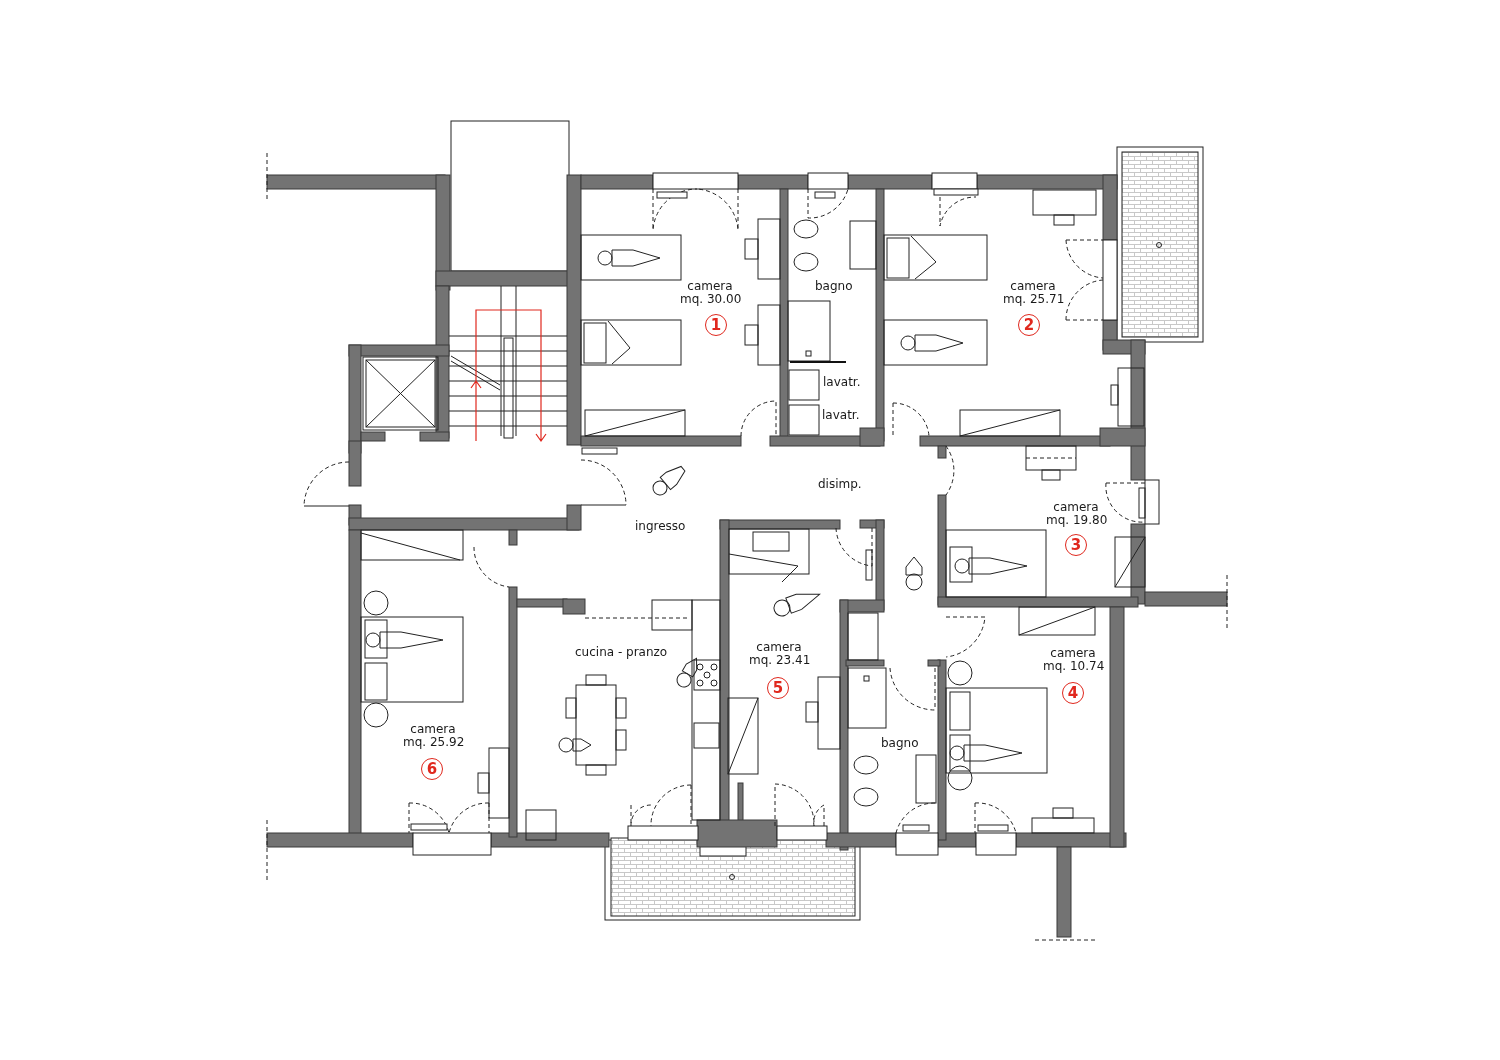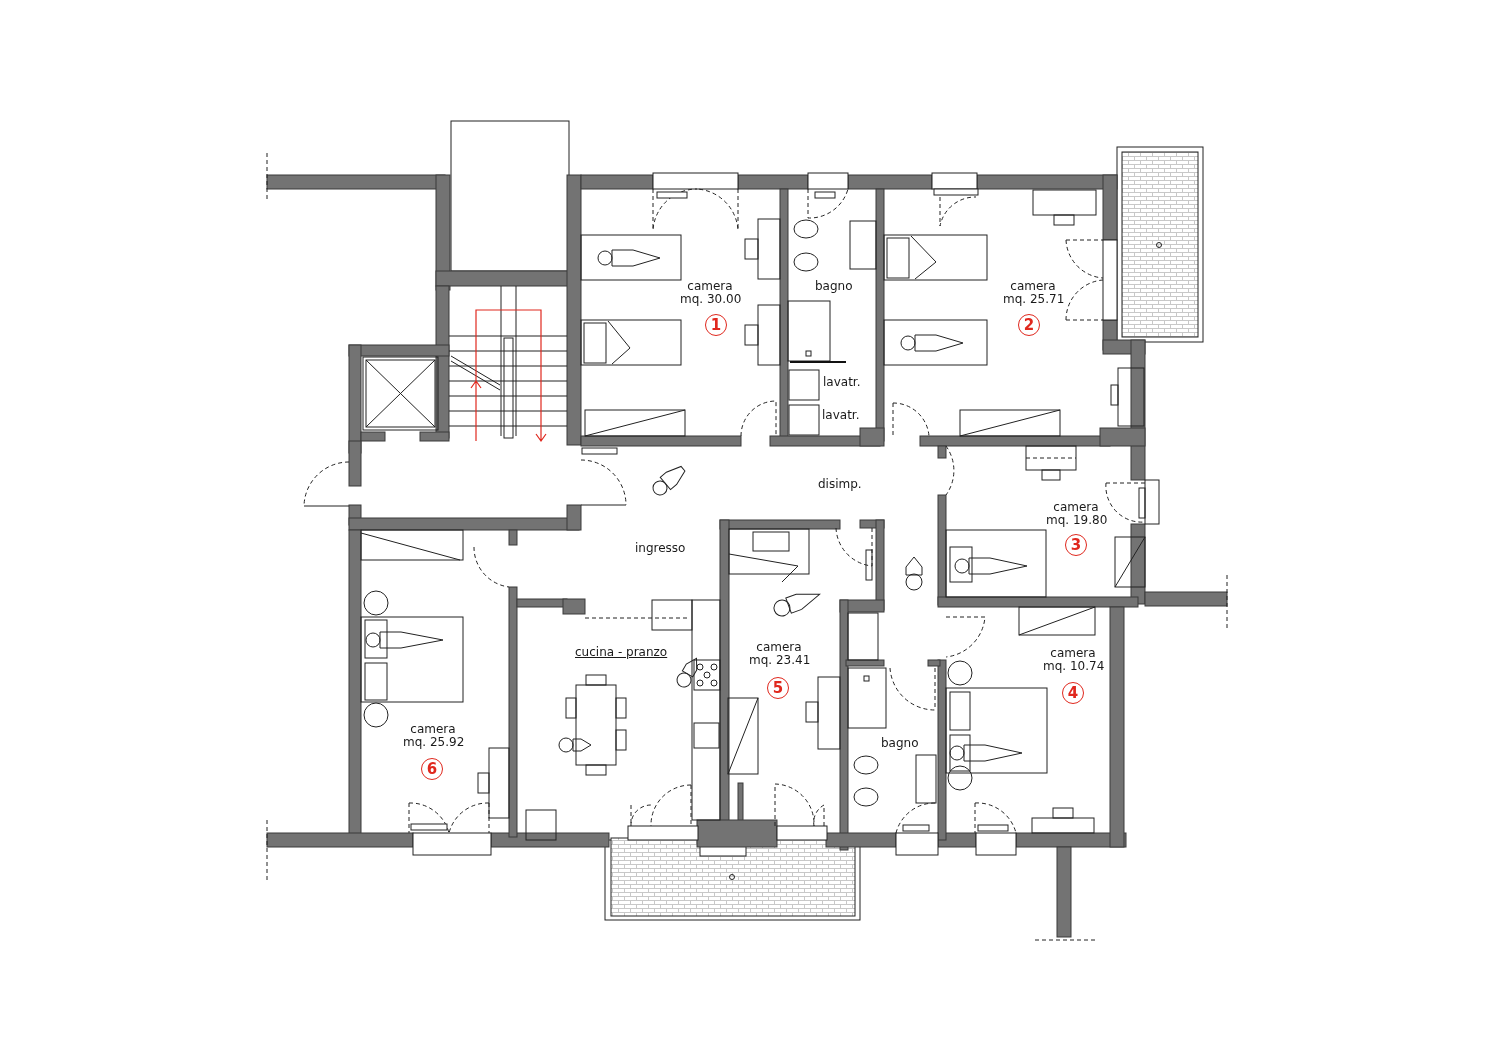--- a/index.html
+++ b/index.html
@@ -377,15 +377,15 @@
 <div class="label" style="left:403px;top:723px;width:60px;">
   <div>camera</div>
   <div>mq. 25.92</div>
 </div>
 <div class="num" style="left:421px;top:758px;">6</div>
 
 <div class="label" style="left:815px;top:280px;">bagno</div>
 <div class="label" style="left:823px;top:376px;">lavatr.</div>
 <div class="label" style="left:822px;top:409px;">lavatr.</div>
 <div class="label" style="left:818px;top:478px;">disimp.</div>
-<div class="label" style="left:635px;top:520px;margin-top:22px;">ingresso</div>
-<div class="label" style="left:575px;top:646px;text-decoration:underline;">cucina - pranzo</div>
+<div class="label" style="left:635px;top:520px;">ingresso</div>
+<div class="label" style="left:575px;top:646px;">cucina - pranzo</div>
 <div class="label" style="left:881px;top:737px;">bagno</div>
 
 </body></html>

